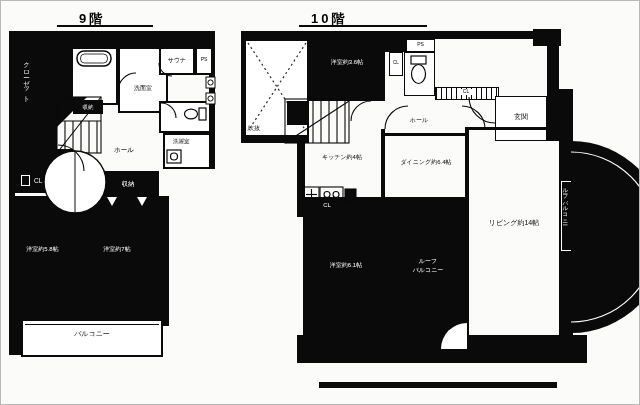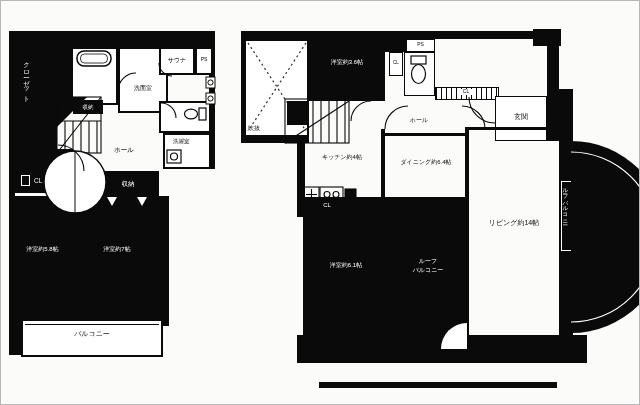--- a/index.html
+++ b/index.html
@@ -23,20 +23,21 @@
   .hatch{
     background:repeating-linear-gradient(90deg,#0a0a0a 0 1px,#ffffff 1px 5px);
   }
   svg{position:absolute;left:0;top:0;pointer-events:none;}
 </style>
 </head>
 <body>
 
 <div id="stage">
 
+  <div class="ftitle" style="left:56px;top:9px;width:96px;height:17px;padding-left:22px;">9階</div>
 
   <div class="blk" style="left:8px;top:30px;width:206px;height:16px;"></div>
   <div class="blk" style="left:8px;top:30px;width:48px;height:142px;"></div>
   <div class="lbl wlbl vtext" style="left:22px;top:56px;height:82px;font-size:6.5px;">クローゼット</div>
   <div class="blk" style="left:50px;top:30px;width:26px;height:66px;"></div>
   <div class="blk" style="left:208px;top:46px;width:6px;height:122px;"></div>
   <div class="blk" style="left:40px;top:148px;width:32px;height:22px;"></div>
   <div class="blk" style="left:8px;top:168px;width:6px;height:186px;"></div>
 
   <div class="room" style="left:70px;top:46px;width:47px;height:58px;"></div>
@@ -70,20 +71,21 @@
   <div class="blk" style="left:71px;top:195px;width:90px;height:125px;"></div>
   <div class="lbl wlbl ctr" style="left:71px;top:245px;width:90px;">洋室約7帖</div>
 
   <div class="blk" style="left:161px;top:195px;width:7px;height:130px;"></div>
   <div class="blk" style="left:8px;top:318px;width:14px;height:36px;"></div>
 
   <div class="room" style="left:20px;top:318px;width:142px;height:38px;"></div>
   <div class="abs" style="left:24px;top:323px;width:134px;height:1px;background:#0a0a0a;"></div>
   <div class="lbl ctr" style="left:20px;top:329px;width:142px;font-size:7px;">バルコニー</div>
 
+  <div class="ftitle" style="left:298px;top:9px;width:128px;height:17px;padding-left:12px;">10階</div>
 
   <div class="blk" style="left:240px;top:30px;width:320px;height:8px;"></div>
   <div class="blk" style="left:532px;top:28px;width:28px;height:17px;"></div>
   <div class="blk" style="left:240px;top:30px;width:7px;height:110px;"></div>
 
   <div class="room" style="left:243px;top:38px;width:65px;height:98px;"></div>
   <div class="lbl" style="left:247px;top:124px;">吹抜</div>
   <div class="blk" style="left:240px;top:134px;width:68px;height:8px;"></div>
 
   <div class="blk" style="left:308px;top:38px;width:76px;height:62px;"></div>

